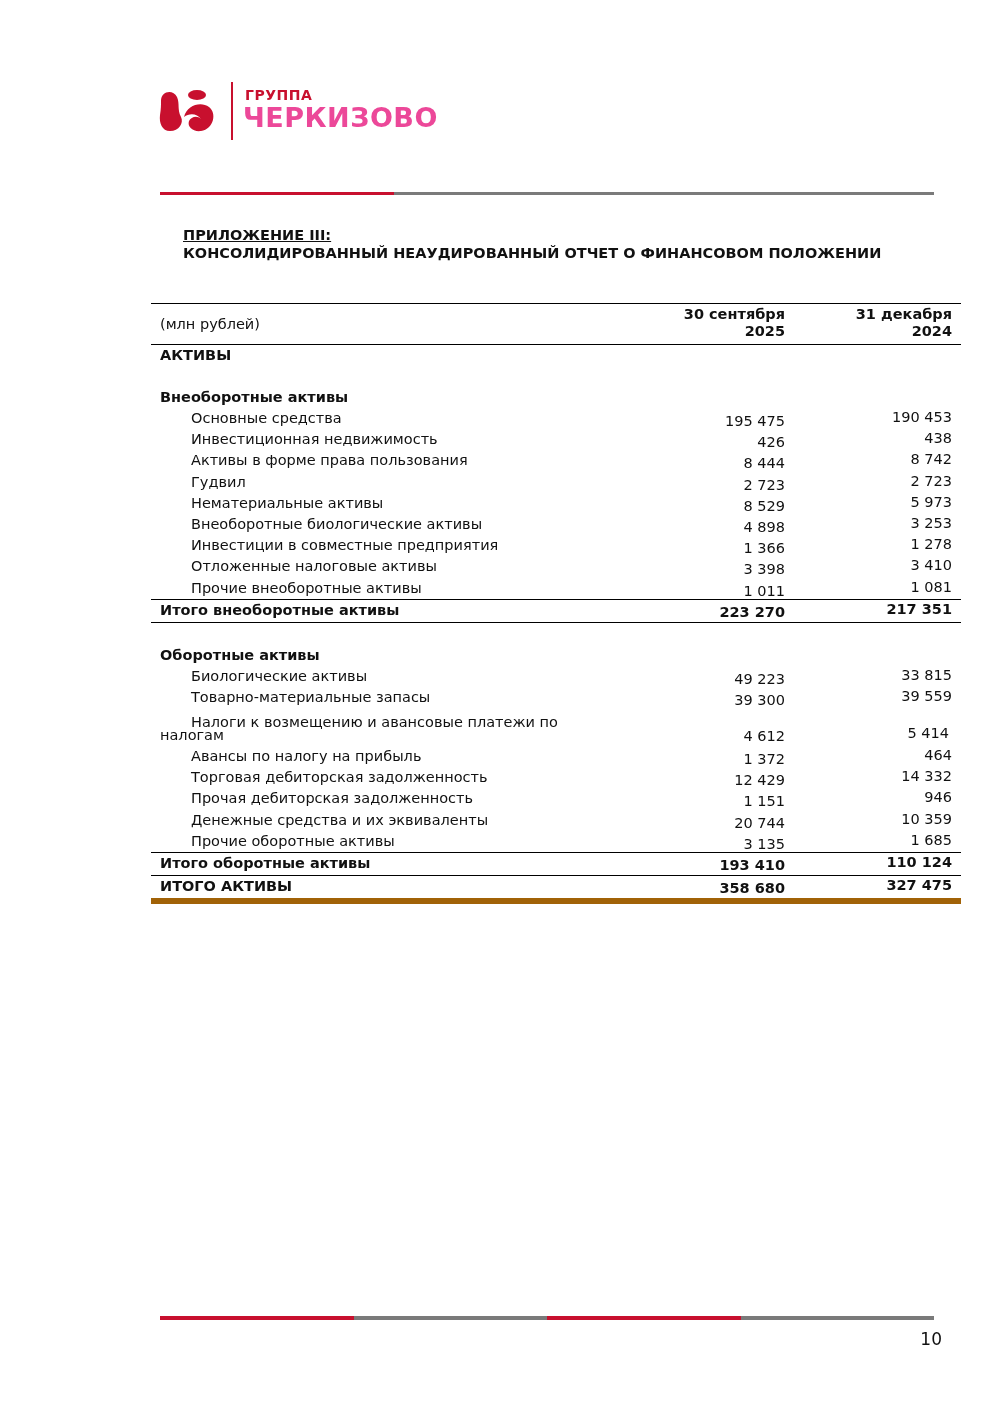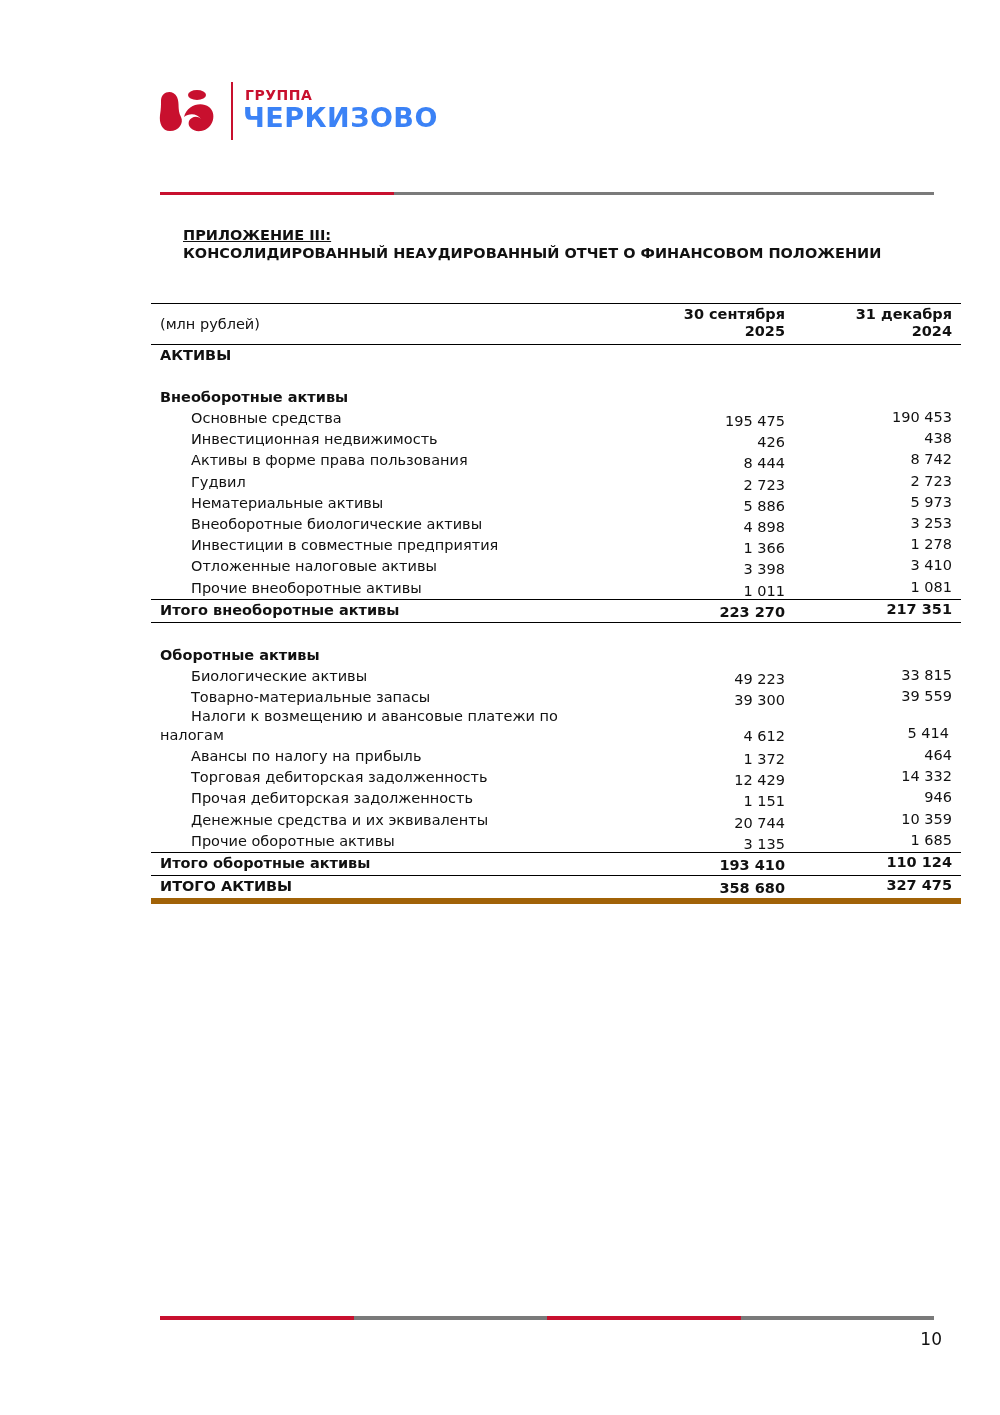--- a/index.html
+++ b/index.html
@@ -4,21 +4,21 @@
 <style>
   html, body { margin: 0; padding: 0; background: #ffffff; }
   body { width: 1000px; height: 1415px; position: relative; overflow: hidden;
          font-family: "DejaVu Sans", sans-serif; color: #111; }
   .logo { position: absolute; left: 157px; top: 80px; height: 60px; width: 300px; }
   .logo-mark { position: absolute; left: 0; top: 7px; width: 60px; height: 46px; }
   .logo-divider { position: absolute; left: 74px; top: 2px; width: 2px; height: 58px; background: #c8102e; }
   .logo-small { position: absolute; left: 88px; top: 7px; font-family: "DejaVu Sans", sans-serif; font-weight: bold;
                 font-size: 14px; color: #c8102e; letter-spacing: 0.5px; }
   .logo-big { position: absolute; left: 86px; top: 22px; font-family: "DejaVu Sans", sans-serif; font-weight: bold;
-              font-size: 27px; color: #3b82f6; letter-spacing: 0.5px; }
+              font-size: 27px; color: #ec4899; letter-spacing: 0.5px; }
   .top-rule { position: absolute; left: 160px; top: 192px; width: 774px; height: 3px; display: flex; }
   .top-rule .red { width: 234px; background: #c8102e; height: 3px; }
   .top-rule .gray { flex: 1; background: #7a7a7a; height: 3px; }
 
   .title-block { position: absolute; left: 151px; top: 226px; font-weight: bold; font-size: 14.5px; line-height: 18px; margin-left: 32px; }
   .title-block .appendix { text-decoration: underline; }
 
   .table { position: absolute; left: 151px; top: 303px; width: 810px; font-size: 14.5px; }
   .hdr { border-top: 1px solid #000; border-bottom: 1px solid #000; height: 40px; position: relative; }
   .hdr .unit { position: absolute; left: 9px; top: 12px; }
@@ -30,21 +30,21 @@
   .row .v1 { position: absolute; right: 176px; top: 5px; text-align: right; }
   .row .v2 { position: absolute; right: 9px; top: 1px; text-align: right; }
   .section { position: relative; height: 21px; font-weight: bold; }
   .section .label { position: absolute; left: 9px; top: 2px; }
   .total { position: relative; height: 22px; font-weight: bold; border-top: 1.5px solid #000; border-bottom: 1.5px solid #000; }
   .total .label { position: absolute; left: 9px; top: 2px; }
   .total .v1 { position: absolute; right: 176px; top: 4px; }
   .total .v2 { position: absolute; right: 9px; top: 1px; }
   .grand { border-bottom: 6px solid #a16207; border-top: none; }
   .tworow { position: relative; height: 38px; }
-  .tworow .label1 { position: absolute; left: 40px; top: 0px; white-space: nowrap; }
+  .tworow .label1 { position: absolute; left: 40px; top: 6px; white-space: nowrap; }
   .tworow .label2 { position: absolute; left: 9px; top: 19px; white-space: nowrap; }
   .tworow .v1 { position: absolute; right: 176px; top: 20px; }
   .tworow .v2 { position: absolute; right: 12px; top: 17px; }
 
   .bottom-rule { position: absolute; left: 160px; top: 1316px; width: 774px; height: 4px; display: flex; }
   .bottom-rule span { flex: 1; height: 4px; }
   .page-num { position: absolute; right: 58px; top: 1329px; font-size: 17px; }
 </style>
 </head>
 <body>
@@ -106,21 +106,21 @@
       <span class="v1">8 444</span>
       <span class="v2">8 742</span>
     </div>
   <div class="row">
       <span class="label">Гудвил</span>
       <span class="v1">2 723</span>
       <span class="v2">2 723</span>
     </div>
   <div class="row">
       <span class="label">Нематериальные активы</span>
-      <span class="v1">5 886</span>
+      <span class="v1">8 529</span>
       <span class="v2">5 973</span>
     </div>
   <div class="row">
       <span class="label">Внеоборотные биологические активы</span>
       <span class="v1">4 898</span>
       <span class="v2">3 253</span>
     </div>
   <div class="row">
       <span class="label">Инвестиции в совместные предприятия</span>
       <span class="v1">1 366</span>

